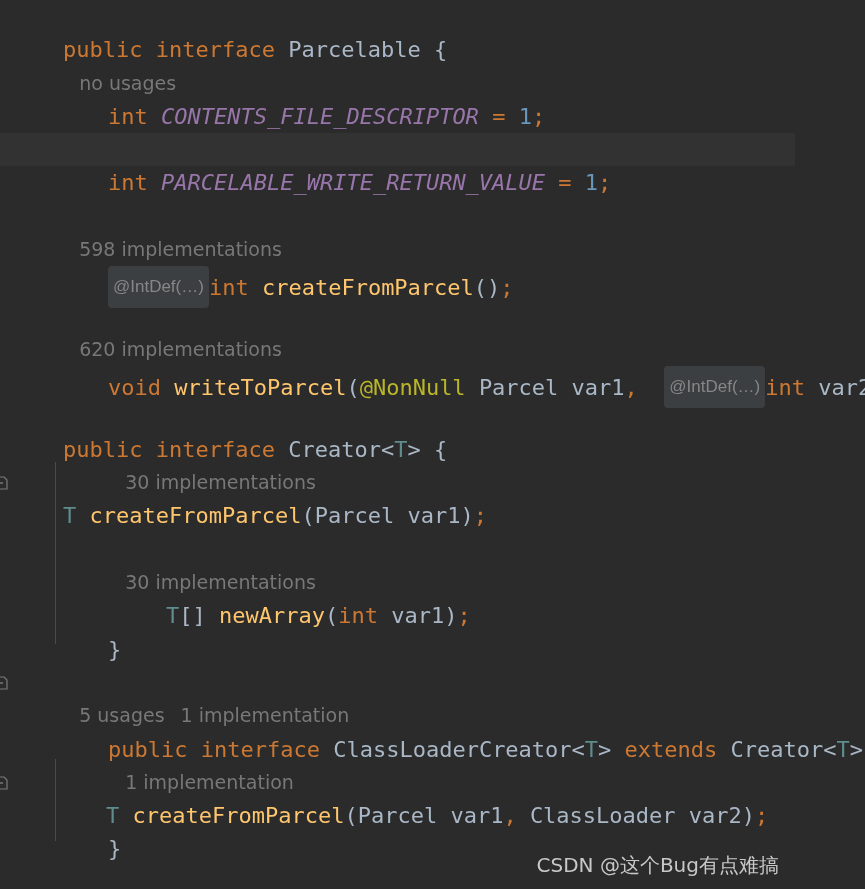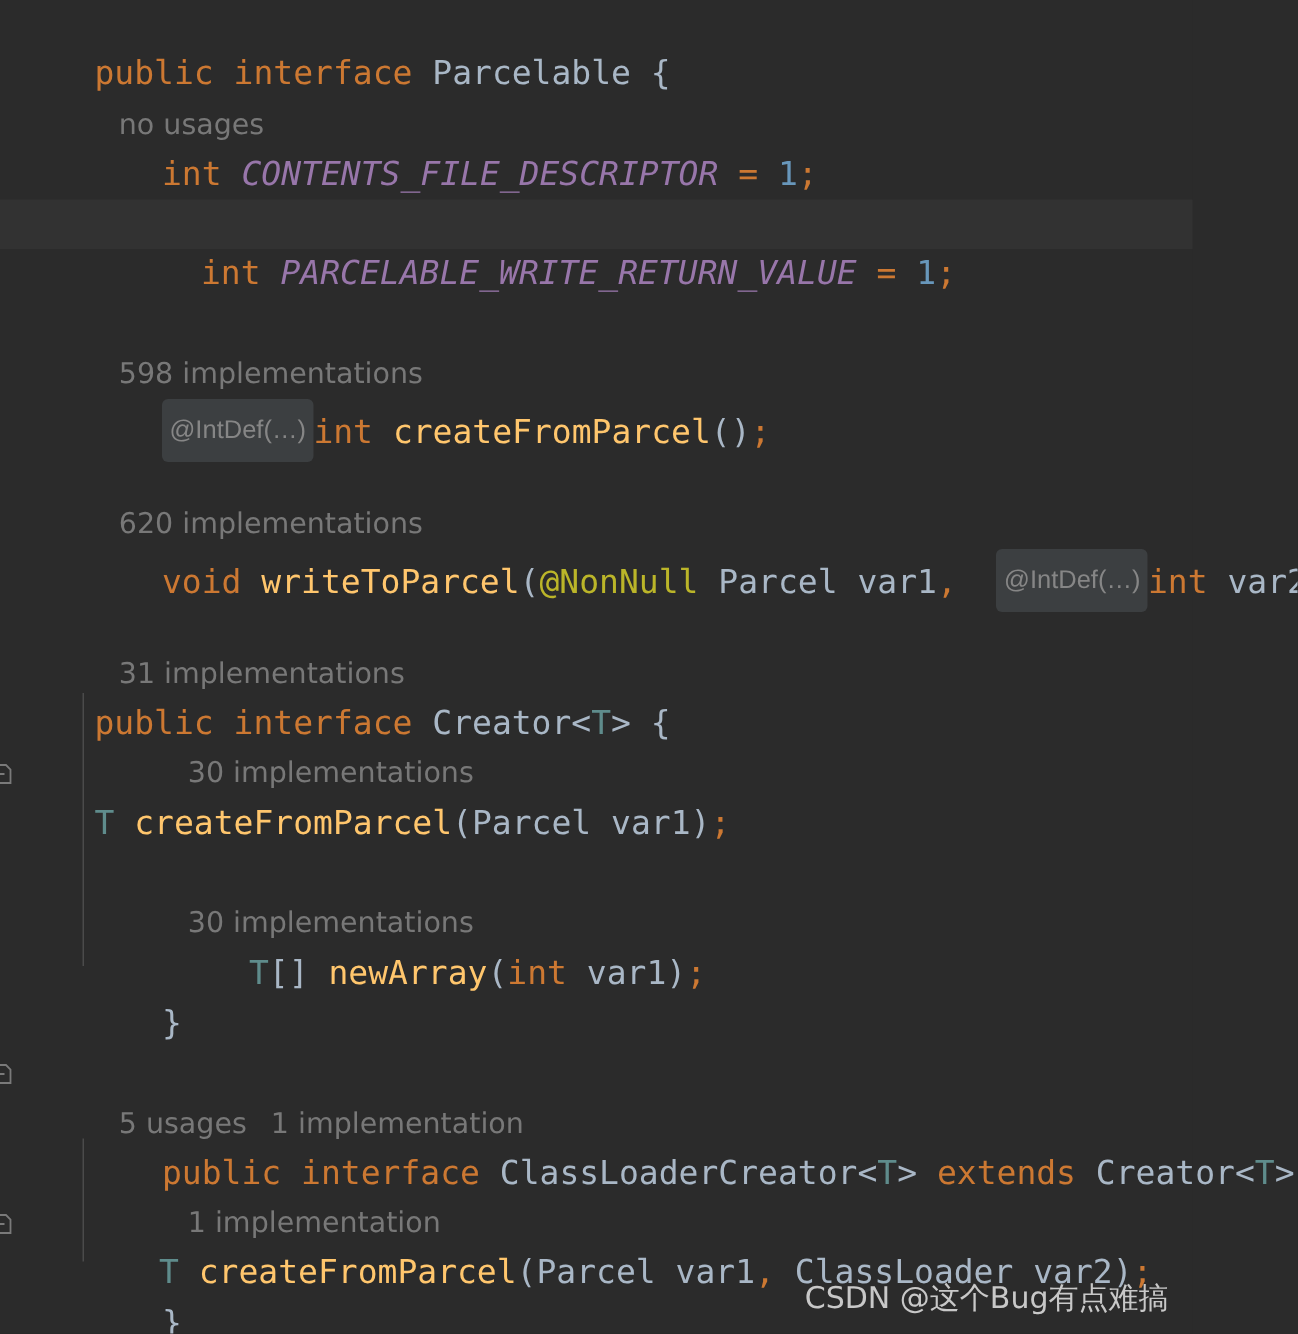--- a/index.html
+++ b/index.html
@@ -123,21 +123,21 @@
   </div>
 
   <div class="line" style="padding-left:55px;">
     <span class="kw">int</span><span> </span><span class="const">CONTENTS_FILE_DESCRIPTOR</span><span> </span><span class="op">=</span><span> </span><span class="num">1</span><span class="op">;</span>
   </div>
 
   <div class="hint" style="padding-left:55px;">
     <span>no usages</span>
   </div>
 
-  <div class="line caretrow" style="padding-left:81px;">
+  <div class="line caretrow" style="padding-left:55px;">
     <span class="kw">int</span><span> </span><span class="const">PARCELABLE_WRITE_RETURN_VALUE</span><span> </span><span class="op">=</span><span> </span><span class="num">1</span><span class="op">;</span>
   </div>
 
   <div class="line blank">&nbsp;</div>
 
   <div class="hint" style="padding-left:55px;">
     <span>598 implementations</span>
   </div>
 
   <div class="line" style="padding-left:55px;">
@@ -149,23 +149,20 @@
   <div class="hint" style="padding-left:55px;">
     <span>620 implementations</span>
   </div>
 
   <div class="line" style="padding-left:55px;">
     <span class="kw">void</span><span> </span><span class="meth">writeToParcel</span><span class="punc">(</span><span class="anno">@NonNull</span><span> </span><span class="type">Parcel</span><span> </span><span class="punc">var1</span><span class="op">,</span><span>  </span><span class="inlay">@IntDef(…)</span><span class="kw">int</span><span> </span><span class="punc">var2</span>
   </div>
 
   <div class="line blank">&nbsp;</div>
 
-  <div class="hint" style="padding-left:55px;">
-    <span>31 implementations</span>
-  </div>
 
   <div class="line" style="">
     <span class="fold" style="top:8px;">
       <svg width="18" height="18" viewBox="0 0 18 18" aria-hidden="true">
         <path d="M2 3 H13 L16 6 V15 H2 Z" fill="none" stroke="#7a7a7a" stroke-width="1.2"></path>
         <path d="M5 9 H12" stroke="#7a7a7a" stroke-width="1.4"></path>
       </svg>
     </span><span class="kw">public</span><span> </span><span class="kw">interface</span><span> </span><span class="type">Creator</span><span class="punc">&lt;</span><span class="gen">T</span><span class="punc">&gt;</span><span> </span><span class="brc">{</span>
   </div>
 

